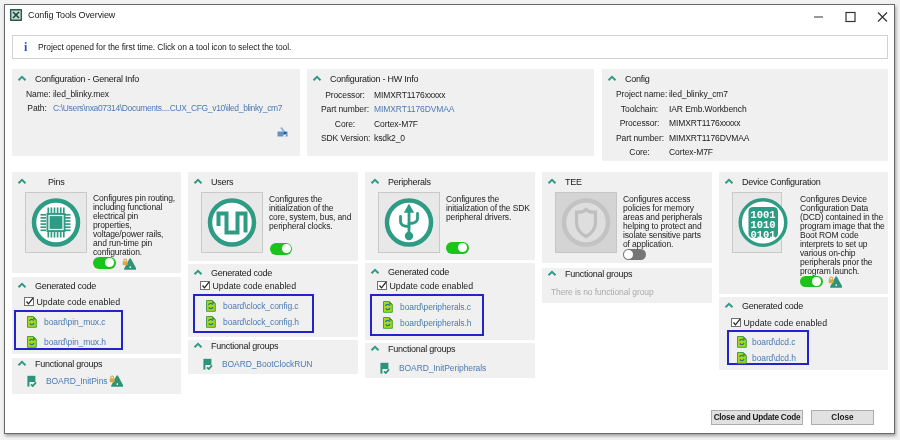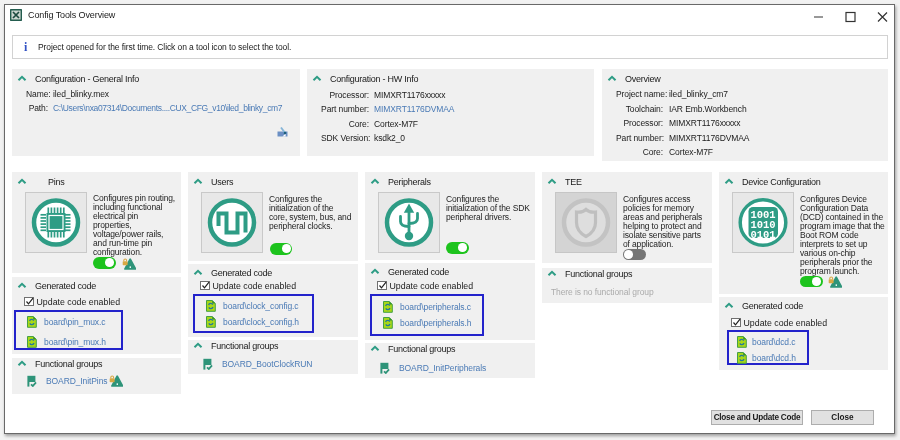--- a/index.html
+++ b/index.html
@@ -1,19 +1,19 @@
 <!DOCTYPE html>
 <html><head><meta charset="utf-8"><style>
 *{margin:0;padding:0;box-sizing:border-box}
 html,body{width:900px;height:440px;background:#f2f2f2;font-family:"Liberation Sans",sans-serif;overflow:hidden;position:relative}
 .abs{position:absolute}
 .pn{position:absolute;background:#f0f0f0}
 .hdr{position:absolute;font-weight:normal;font-size:9px;color:#1a1a1a;white-space:nowrap;letter-spacing:-0.25px}
 .t{position:absolute;font-size:8.5px;color:#212121;white-space:nowrap;letter-spacing:-0.1px}
-.lab{position:absolute;font-size:8.5px;color:#212121;white-space:nowrap;text-align:right;letter-spacing:-0.1px}
+.lab{position:absolute;font-size:8.5px;color:#212121;white-space:nowrap;text-align:center;letter-spacing:-0.1px}
 .lnk{color:#4a7ab5}
 .b{font-weight:normal}
 .desc{position:absolute;font-size:8.5px;line-height:9px;color:#1e1e1e;white-space:nowrap;letter-spacing:-0.15px}
 </style></head><body>
 <div style="position:absolute;left:4px;top:4px;width:891px;height:430px;background:#ffffff;border:1px solid #696969;box-shadow:1px 2px 3px rgba(0,0,0,0.35)"></div>
 <svg class="abs" style="left:10px;top:9px" width="12" height="12">
     <rect x="0.6" y="0.6" width="10.8" height="10.8" rx="1" fill="#cdd6d1" stroke="#235c4e" stroke-width="1.6"></rect>
     <path d="M3,3 L9,9 M9,3 L3,9" stroke="#1d4a40" stroke-width="1.7"></path>
   </svg>
 <div class="t" style="left:28px;top:10px;font-size:9px;color:#1a1a1a">Config Tools Overview</div>
@@ -50,21 +50,21 @@
 <div class="lab" style="left:321px;top:104px;width:48px">Part number:</div>
 <div class="t lnk" style="left:374px;top:104px">MIMXRT1176DVMAA</div>
 <div class="lab" style="left:321px;top:118.5px;width:48px">Core:</div>
 <div class="t" style="left:374px;top:118.5px">Cortex-M7F</div>
 <div class="lab" style="left:321px;top:133px;width:48px">SDK Version:</div>
 <div class="t" style="left:374px;top:133px">ksdk2_0</div>
 <div class="pn" style="left:602px;top:69px;width:286px;height:92px"></div>
 <svg style="position:absolute;left:607px;top:75px" width="10" height="7">
     <polyline points="1.5,5.2 5,1.8 8.5,5.2" fill="none" stroke="#2e9c85" stroke-width="2"></polyline>
   </svg>
-<div class="hdr" style="left:625px;top:74px">Overview</div>
+<div class="hdr" style="left:625px;top:74px">Config</div>
 <div class="lab" style="left:616px;top:89px;width:47px">Project name:</div>
 <div class="t b" style="left:669px;top:89px">iled_blinky_cm7</div>
 <div class="lab" style="left:616px;top:103.5px;width:47px">Toolchain:</div>
 <div class="t" style="left:669px;top:103.5px">IAR Emb.Workbench</div>
 <div class="lab" style="left:616px;top:118px;width:47px">Processor:</div>
 <div class="t" style="left:669px;top:118px">MIMXRT1176xxxxx</div>
 <div class="lab" style="left:616px;top:132.5px;width:47px">Part number:</div>
 <div class="t" style="left:669px;top:132.5px">MIMXRT1176DVMAA</div>
 <div class="lab" style="left:616px;top:147px;width:47px">Core:</div>
 <div class="t" style="left:669px;top:147px">Cortex-M7F</div>
@@ -284,21 +284,21 @@
 <svg style="position:absolute;left:547px;top:270px" width="10" height="7">
     <polyline points="1.5,5.2 5,1.8 8.5,5.2" fill="none" stroke="#2e9c85" stroke-width="2"></polyline>
   </svg>
 <div class="hdr" style="left:565px;top:269px">Functional groups</div>
 <div class="t" style="left:551px;top:286.5px;color:#ababab">There is no functional group</div>
 <div class="pn" style="left:719px;top:172px;width:169px;height:122px"></div>
 <svg style="position:absolute;left:724px;top:178px" width="10" height="7">
     <polyline points="1.5,5.2 5,1.8 8.5,5.2" fill="none" stroke="#2e9c85" stroke-width="2"></polyline>
   </svg>
 <div class="hdr" style="left:742px;top:177px">Device Configuration</div>
-<div style="position:absolute;left:732px;top:192px;width:62px;height:61px;background:#e8e8e8;border:1px solid #c9c9c9">
+<div style="position:absolute;left:732px;top:192px;width:50px;height:61px;background:#e8e8e8;border:1px solid #c9c9c9">
     <svg width="62" height="61" style="position:absolute;left:-1px;top:-1px">
       <circle cx="31" cy="30.5" r="22.8" fill="#ffffff" stroke="#2e9c85" stroke-width="3.5"></circle>
       <rect x="16.5" y="15" width="29.5" height="31" rx="4.5" fill="#2e9c85"></rect>
       <text x="31" y="25.5" text-anchor="middle" font-family="Liberation Mono, monospace" font-weight="bold" font-size="10.5px" fill="#ffffff">1001</text>
       <text x="31" y="36" text-anchor="middle" font-family="Liberation Mono, monospace" font-weight="bold" font-size="10.5px" fill="#ffffff">1010</text>
       <text x="31" y="46" text-anchor="middle" font-family="Liberation Mono, monospace" font-weight="bold" font-size="10.5px" fill="#ffffff">0101</text>
     </svg>
   </div>
 <div class="desc" style="left:800px;top:194.5px">Configures Device<br>Configuration Data<br>(DCD) contained in the<br>program image that the<br>Boot ROM code<br>interprets to set up<br>various on-chip<br>peripherals prior the<br>program launch.</div>
 <div style="position:absolute;left:800px;top:275.5px;width:22.5px;height:11.5px;border-radius:6px;background:#1dc31d">

